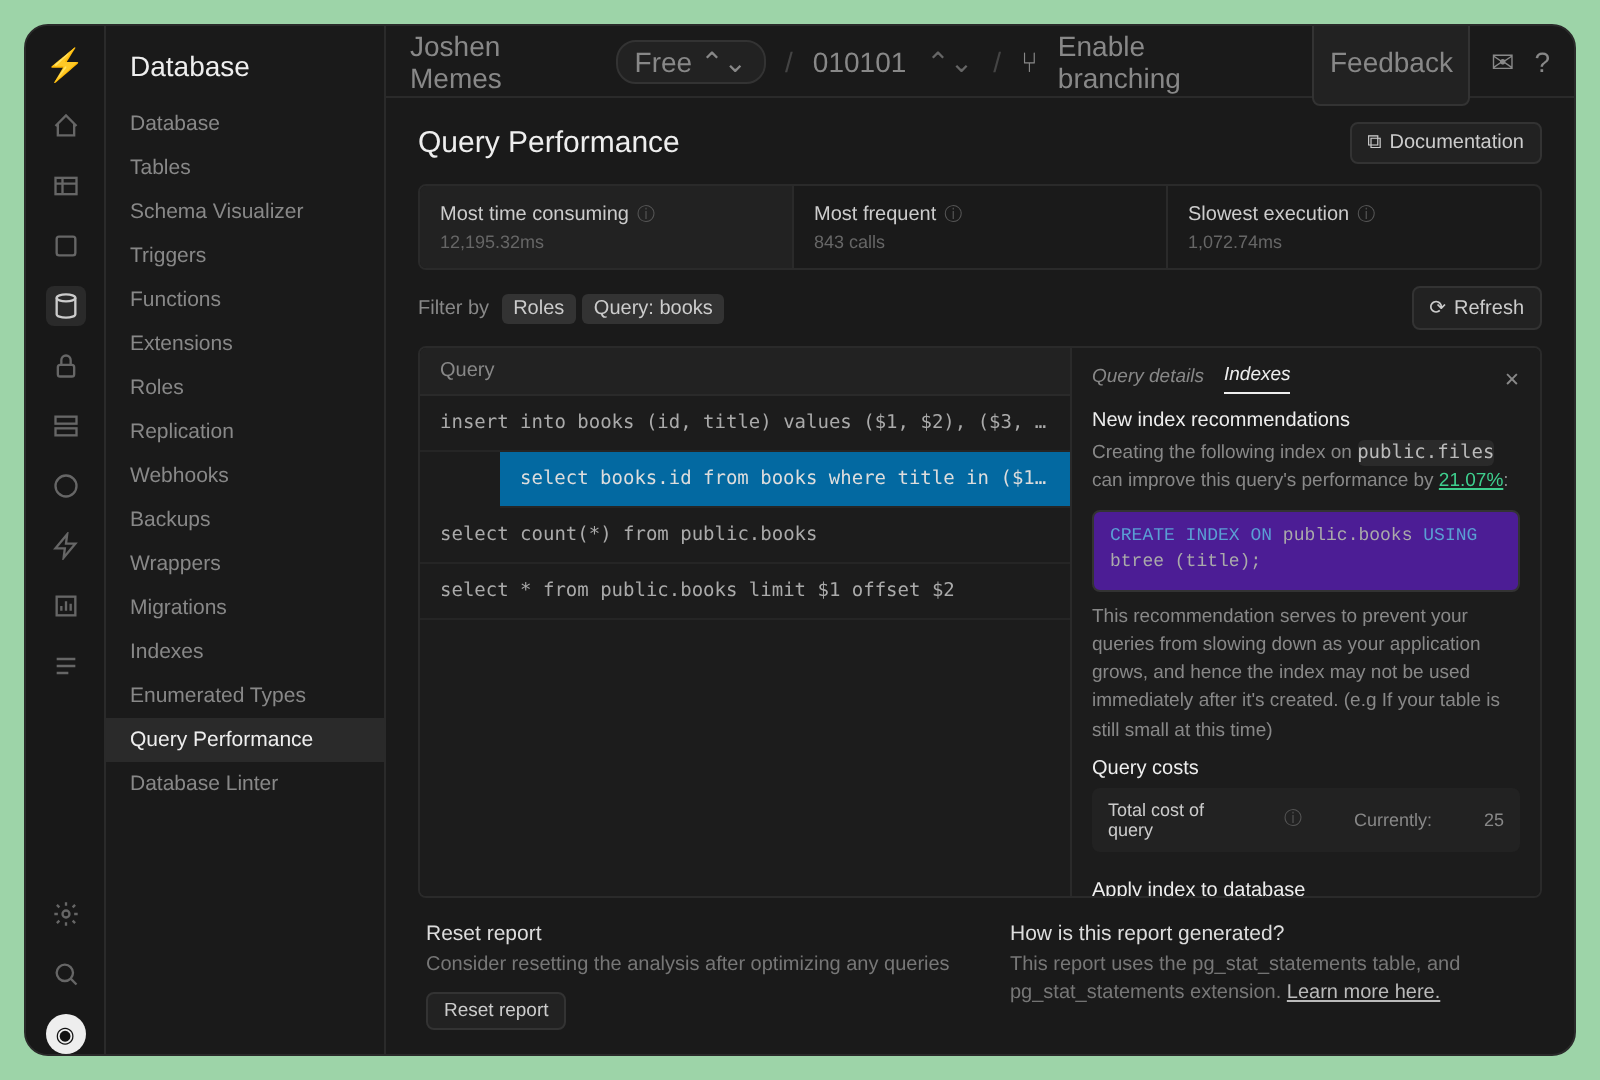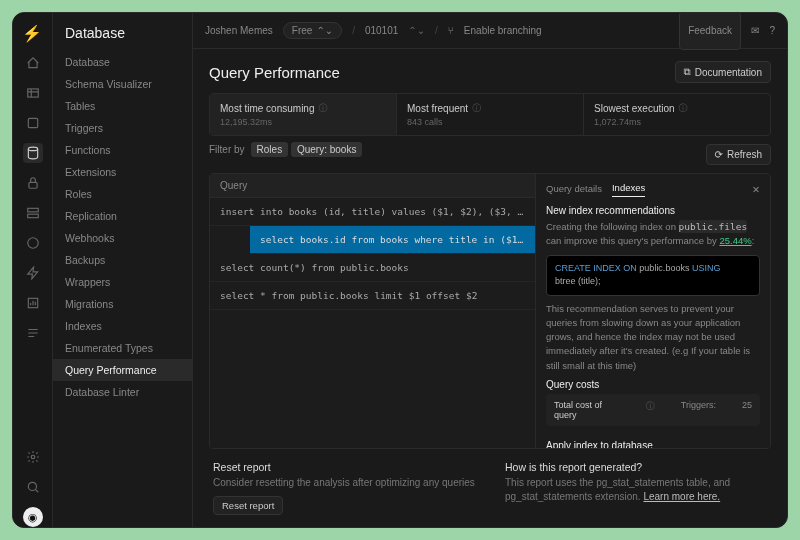--- a/index.html
+++ b/index.html
@@ -8,58 +8,58 @@
 .iconbar { width: 40px; background: #181818; border-right: 1px solid #2a2a2a; display: flex; flex-direction: column; align-items: center; padding-top: 10px; gap: 10px; }
 .iconbar .ic { width: 20px; height: 20px; display: flex; align-items: center; justify-content: center; color: #666; cursor: pointer; border-radius: 4px; }
 .iconbar .ic.sel { background: #2a2a2a; color: #ccc; }
 .iconbar .sp { flex: 1; }
 .logo { color: #3ecf8e; font-size: 16px; font-weight: bold; }
 .sidebar { width: 140px; background: #1a1a1a; border-right: 1px solid #2a2a2a; padding: 12px 0; }
 .sidebar h1 { color: #eee; font-size: 14px; font-weight: 500; padding: 0 12px 10px; }
 .nav-item { padding: 5px 12px; color: #888; font-size: 10.5px; cursor: pointer; }
 .nav-item.sel { background: #2a2a2a; color: #eee; }
 .main { flex: 1; display: flex; flex-direction: column; overflow: hidden; }
-.topbar { height: 36px; border-bottom: 1px solid #2a2a2a; display: flex; align-items: center; padding: 0 12px; gap: 10px; font-size: 10px; color: #888; }
+.topbar { height: 36px; border-bottom: 1px solid #2a2a2a; display: flex; align-items: center; padding: 0 12px; gap: 10px; font-size: 14px; color: #888; }
 .topbar .chip { background: #222; border: 1px solid #333; border-radius: 10px; padding: 2px 8px; display: flex; align-items: center; gap: 4px; }
 .topbar .sp { flex: 1; }
 .topbar .btn-fb { background: #222; border: 1px solid #333; border-radius: 4px; padding: 13px 8px; cursor: pointer; }
 .content { flex: 1; padding: 12px 16px; overflow: hidden; display: flex; flex-direction: column; }
 .hdr { display: flex; align-items: center; margin-bottom: 10px; }
 .hdr h2 { color: #eee; font-size: 15px; font-weight: 500; flex: 1; }
 .btn-outline { background: #222; border: 1px solid #333; border-radius: 4px; padding: 4px 8px; color: #ccc; font-size: 10px; cursor: pointer; display: inline-flex; align-items: center; gap: 4px; }
 .tabs-row { display: flex; border: 1px solid #2a2a2a; border-radius: 4px; overflow: hidden; }
 .metric-tab { flex: 1; padding: 8px 10px; border-right: 1px solid #2a2a2a; cursor: pointer; }
 .metric-tab:last-child { border-right: none; }
 .metric-tab.sel { background: #222; }
 .metric-tab .lbl { color: #ccc; font-size: 10px; display: flex; align-items: center; gap: 4px; }
 .metric-tab .val { color: #666; font-size: 9px; margin-top: 2px; }
 .info-ic { color: #555; font-size: 9px; }
-.filter-row { display: flex; padding: 8px 0; font-size: 10px; gap: 6px; }
+.filter-row { display: flex; align-items: center; padding: 8px 0; font-size: 10px; gap: 6px; }
 .filter-row .lbl { color: #888; }
 .filter-row .tag { background: #333; border-radius: 3px; padding: 2px 6px; color: #ccc; }
 .filter-row .sp { flex: 1; }
 .workspace { flex: 1; display: flex; gap: 0; border: 1px solid #2a2a2a; border-radius: 4px; overflow: hidden; min-height: 0; }
 .query-list { flex: 1; background: #1c1c1c; overflow-y: auto; }
 .query-list .th { background: #222; padding: 6px 10px; font-size: 10px; color: #888; border-bottom: 1px solid #2a2a2a; }
 .query-row { padding: 8px 10px; font-family: ui-monospace, monospace; font-size: 9.5px; color: #aaa; border-bottom: 1px solid #252525; cursor: pointer; white-space: nowrap; overflow: hidden; text-overflow: ellipsis; }
 .query-row.sel { background: #0369a1; color: #ddd; margin-left: 40px; }
 .detail { width: 235px; background: #1c1c1c; border-left: 1px solid #2a2a2a; padding: 8px 10px; font-size: 9.5px; overflow-y: auto; }
 .detail-tabs { display: flex; gap: 10px; margin-bottom: 8px; align-items: center; }
-.detail-tabs .t { color: #888; padding-bottom: 3px; cursor: pointer; }
+.detail-tabs .t { color: #888; padding-bottom: 3px; cursor: pointer; font-style: italic; }
 .detail-tabs .t.sel { color: #eee; border-bottom: 1px solid #eee; }
 .detail-tabs .sp { flex: 1; }
 .detail-tabs .x { color: #888; cursor: pointer; }
 .detail h4 { color: #eee; font-size: 10px; font-weight: 500; margin: 6px 0 4px; }
 .detail p { color: #888; line-height: 1.5; margin-bottom: 6px; }
 .code-chip { background: #2a2a2a; border-radius: 3px; padding: 1px 0; font-family: ui-monospace, monospace; color: #bbb; }
 .pct { color: #3ecf8e; text-decoration: underline; }
-.code-block { background: #000000; border: 1px solid #333; border-radius: 4px; padding: 6px 8px; font-family: Liberation Sans, sans-serif; font-size: 9px; line-height: 1.5; margin: 6px 0; }
+.code-block { background: #4c1d95; border: 1px solid #333; border-radius: 4px; padding: 6px 8px; font-family: Liberation Mono, monospace; font-size: 9px; line-height: 1.5; margin: 6px 0; }
 .code-block .kw { color: #5a9fd4; }
 .code-block .fn { color: #aaa; }
-.cost-box { background: #222; border-radius: 4px; padding: 6px 8px; display: flex; gap: 26px; font-size: 9px; margin: 4px 0 8px; }
+.cost-box { background: #222; border-radius: 4px; padding: 6px 8px; display: flex; gap: 26px; font-size: 9px; margin: 4px 0 8px; align-items: center; }
 .cost-box .k { color: #ccc; }
 .cost-box .v { color: #888; }
 .apply-row { display: flex; align-items: center; gap: 8px; }
 .apply-row .txt { flex: 1; }
 .btn-green { background: #2d7a4f; color: #fff; border: none; border-radius: 4px; padding: 4px 8px; font-size: 9.5px; cursor: pointer; }
 .footer { display: flex; gap: 30px; padding: 12px 4px 0; font-size: 10px; }
 .footer .col { flex: 1; }
 .footer h5 { color: #ddd; font-size: 10.5px; font-weight: 500; margin-bottom: 3px; }
 .footer p { color: #777; line-height: 1.4; }
 .footer .link { color: #bbb; text-decoration: underline; cursor: pointer; text-align: center; }
@@ -140,22 +140,22 @@
           <path d="M21 21l-5-5"></path>
         </svg>
       </div>
     <div class="ic" style="background:#eee;border-radius:50%;color:#111">◉</div>
   </div>
 
   <div class="sidebar">
     <h1>Database</h1>
     <div id="nav-items">
         <div class="nav-item">Database</div>
+        <div class="nav-item">Tables</div>
         <div class="nav-item">Schema Visualizer</div>
-        <div class="nav-item">Tables</div>
         <div class="nav-item">Triggers</div>
         <div class="nav-item">Functions</div>
         <div class="nav-item">Extensions</div>
         <div class="nav-item">Roles</div>
         <div class="nav-item">Replication</div>
         <div class="nav-item">Webhooks</div>
         <div class="nav-item">Backups</div>
         <div class="nav-item">Wrappers</div>
         <div class="nav-item">Migrations</div>
         <div class="nav-item">Indexes</div>
@@ -233,29 +233,29 @@
             <span class="t">Query details</span>
             <span class="t sel">Indexes</span>
             <div class="sp"></div>
             <span class="x">✕</span>
           </div>
           <h4>New index recommendations</h4>
           <p>
             <span>Creating the following index on</span>
             <span class="code-chip">public.files</span>
             <span>can improve this query's performance by</span>
-            <span class="pct">25.44%</span>:
+            <span class="pct">21.07%</span>:
           </p>
           <div class="code-block"><span class="kw">CREATE INDEX ON</span> <span class="fn">public.books</span> <span class="kw">USING</span><br><span class="fn">btree (title);</span></div>
           <p>This recommendation serves to prevent your queries from slowing down as your application grows, and hence the index may not be used immediately after it's created. (e.g If your table is still small at this time)</p>
           <h4>Query costs</h4>
           <div class="cost-box">
             <span class="k">Total cost of query</span>
             <span class="info-ic">ⓘ</span>
-            <span class="v">Triggers:</span>
+            <span class="v">Currently:</span>
             <span class="v">25</span>
           </div>
           <div class="apply-row">
             <div class="txt">
               <h4>Apply index to database</h4>
               <p>This will run the SQL that is shown above</p>
             </div>
             <button class="btn-green">Create index</button>
           </div>
         </div>

